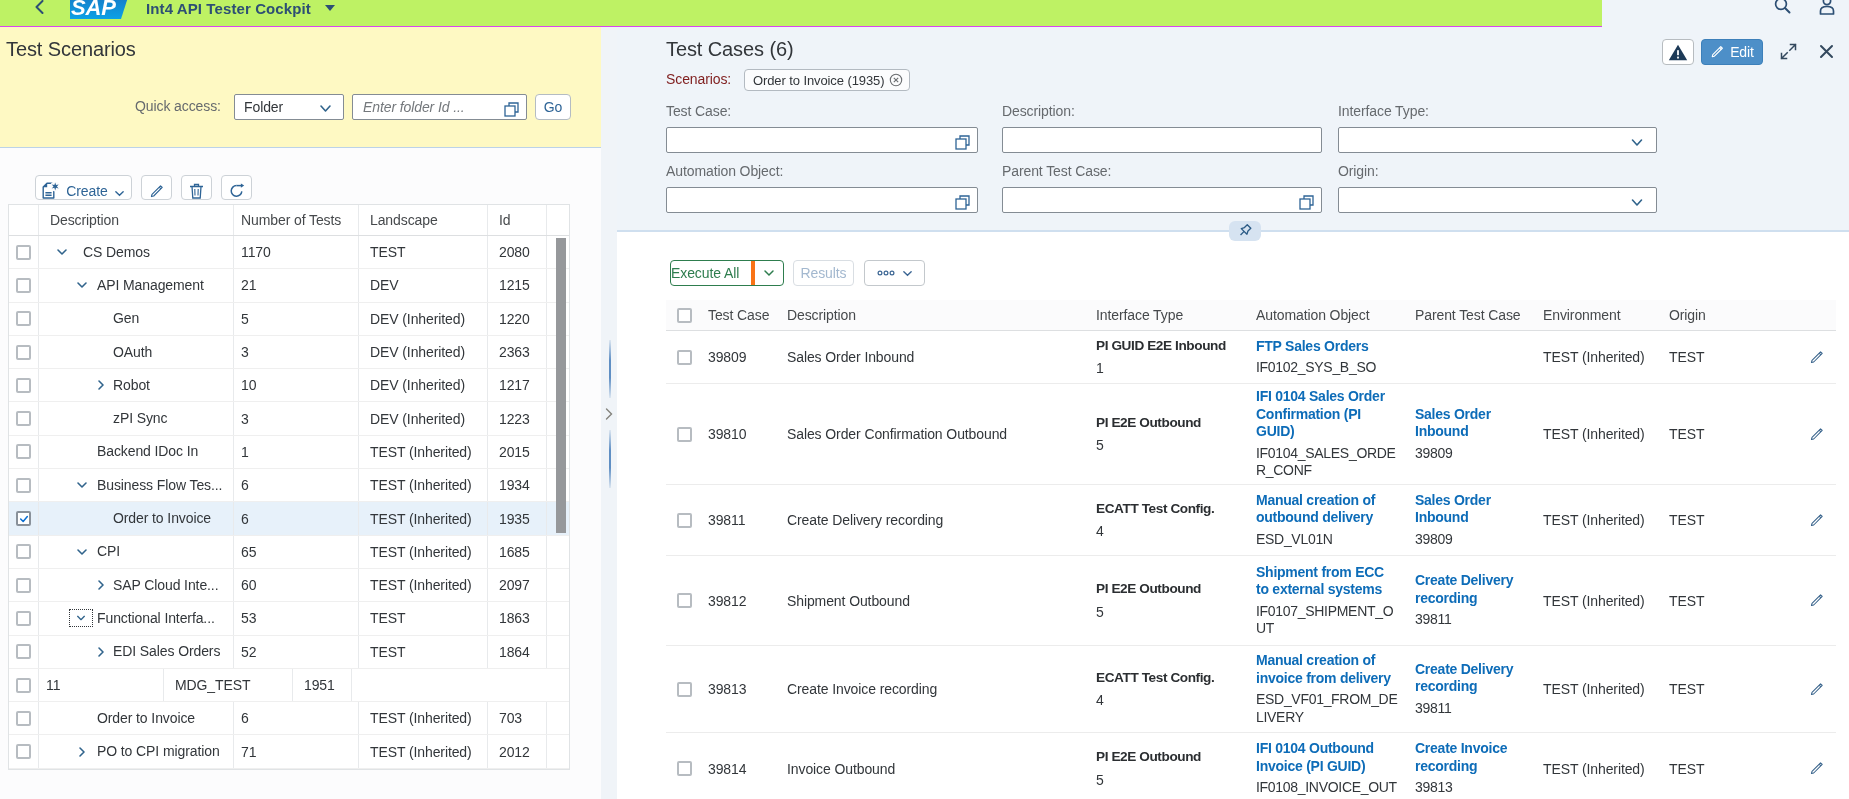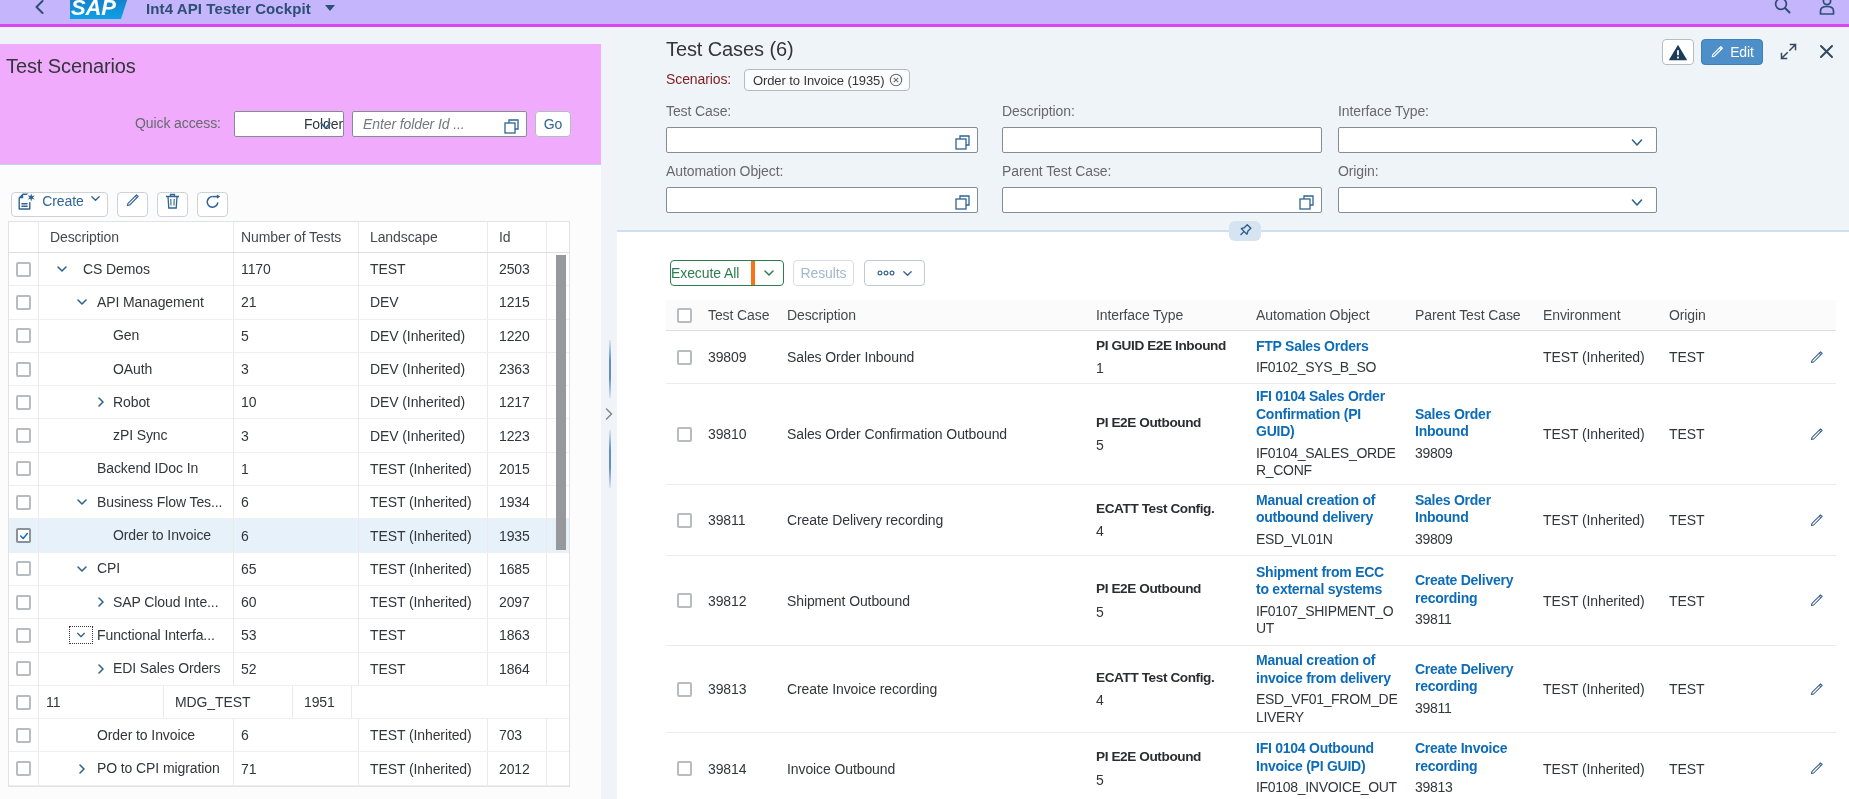--- a/index.html
+++ b/index.html
@@ -1,36 +1,36 @@
 <!DOCTYPE html>
 <html><head><meta charset="utf-8"><style>
 * { margin:0; padding:0; box-sizing:border-box; }
 html,body { width:1849px; height:799px; overflow:hidden; }
 body { font-family:"Liberation Sans", sans-serif; color:#32363a; background:#eff4f9; position:relative; letter-spacing:-0.1px; }
 .abs { position:absolute; }
 
 
-#shell { position:absolute; left:0; top:0; width:1849px; height:27px; background:#c4b5fd; border-bottom:3px solid #d946ef; }
+#shell { position:absolute; left:0; top:0; width:1602px; height:27px; background:#bef264; border-bottom:1px solid #d946ef; }
 #shell .backchv { position:absolute; left:33px; top:0px; }
 #shell .logo { position:absolute; left:70px; top:-9px; width:60px; height:28px; overflow:hidden; }
 #shell .ttl { position:absolute; left:146px; top:0px; font-size:15px; font-weight:bold; color:#2d4f74; letter-spacing:0.1px; }
 #shell .caret { position:absolute; left:325px; top:5px; width:0; height:0; border-left:5px solid transparent; border-right:5px solid transparent; border-top:6px solid #2d4f74; }
 
 
-#left { position:absolute; left:0; top:44px; width:601px; height:596px; background:#f0abfc; }
+#left { position:absolute; left:0; top:27px; width:601px; height:596px; background:#fef9c3; }
 #left .white { position:absolute; left:0; top:121px; width:601px; height:651px; background:#fcfcfd; }
 .ltitle { position:absolute; left:6px; top:11px; font-size:20px; color:#32363a; }
 .qalabel { position:absolute; left:135px; top:71px; font-size:14px; color:#666a6e; }
 .selbox { position:absolute; border:1px solid #848c94; border-radius:2px; background:#fff; font-size:14px; color:#32363a; }
 .inpbox { position:absolute; border:1px solid #848c94; border-radius:2px; background:#fff; font-size:14px; }
 .gobtn { position:absolute; left:535px; top:67px; width:36px; height:26px; border:1px solid #b4bcc3; border-radius:4px; background:#fff; color:#2e6496; font-size:14px; text-align:center; line-height:24px; }
 .ldivider { position:absolute; left:0; top:120px; width:601px; height:1px; background:#bcd3e8; }
 
 
-.tbtn { position:absolute; top:148px; height:25px; border:1px solid #cdd2d7; border-radius:4px; background:#fff; display:flex; align-items:flex-start; justify-content:center; }
+.tbtn { position:absolute; top:148px; height:25px; border:1px solid #cdd2d7; border-radius:4px; background:#fff; display:flex; align-items:flex-end; justify-content:center;margin-left:24px; }
 
 
 #ltable { position:absolute; left:8px; top:177px; width:562px; background:#fff; border:1px solid #e0e3e5; }
 #lhead { display:flex; height:31px; border-bottom:1px solid #dddfe1; font-size:14px; color:#46494c; align-items:center; }
 .lrow { display:flex; height:33.3px; border-bottom:1px solid #efefef; font-size:14px; align-items:center; background:#fff; }
 .lrow.sel { background:#e7f1fa; }
 .lc0 { width:30px; flex:none; display:flex; align-items:center; justify-content:center; height:100%; border-right:1px solid #e8eaec; }
 .lc1 { width:195px; flex:none; position:relative; height:100%; border-right:1px solid #e8eaec; }
 .lc2 { width:125px; flex:none; padding-left:7px; border-right:1px solid #e8eaec; height:100%; display:flex; align-items:center; }
 .lc3 { width:129px; flex:none; padding-left:11px; border-right:1px solid #e8eaec; height:100%; display:flex; align-items:center; }
@@ -120,21 +120,21 @@
   <svg class="abs" style="left:1818px;top:-4px" width="18" height="19" viewBox="0 0 18 19">
       <circle cx="9" cy="5" r="3.6" fill="none" stroke="#2d4f74" stroke-width="1.7"></circle>
       <path d="M2.5 18 L2.5 15 Q2.5 10.5 9 10.5 Q15.5 10.5 15.5 15 L15.5 18 Z" fill="none" stroke="#2d4f74" stroke-width="1.7" stroke-linejoin="round"></path>
     </svg>
 </div>
 
 <div id="left">
   <div class="white"></div>
   <div class="ltitle">Test Scenarios</div>
   <div class="qalabel">Quick access:</div>
-  <div class="selbox" style="left:234px;top:67px;width:110px;height:26px;line-height:24px;padding-left:22px;text-align:right;">Folder
+  <div class="selbox" style="left:234px;top:67px;width:110px;height:26px;line-height:24px;padding-left:9px;">Folder
     <svg style="position:absolute;right:11px;top:7px;" width="13" height="13" viewBox="0 0 13 13">
         <path d="M2 4 L6.5 9 L11 4" fill="none" stroke="#31648c" stroke-width="1.6" stroke-linecap="round" stroke-linejoin="round"></path>
       </svg>
   </div>
   <div class="inpbox" style="left:352px;top:67px;width:175px;height:26px;">
     <span style="position:absolute;left:10px;top:4px;color:#74787c;font-style:italic;">Enter folder Id ...</span>
     <svg class="vh" width="15" height="15" viewBox="0 0 15 15">
         <rect x="1" y="4" width="10" height="10" fill="none" stroke="#2e6496" stroke-width="1.3"></rect>
         <path d="M5 4 L5 1 L14 1 L14 10 L11 10" fill="none" stroke="#2e6496" stroke-width="1.3"></path>
       </svg>
@@ -192,21 +192,21 @@
         <div class="lc1">
           <span class="chvw" style="left:17px">
             <svg class="chv" width="12" height="12" viewBox="0 0 12 12">
               <path d="M2 4 L6 8 L10 4" fill="none" stroke="#31648c" stroke-width="1.6" stroke-linecap="round" stroke-linejoin="round"></path>
             </svg>
           </span>
           <span class="dtxt" style="left:44px">CS Demos</span>
         </div>
         <div class="lc2">1170</div>
         <div class="lc3">TEST</div>
-        <div class="lc4">2503</div>
+        <div class="lc4">2080</div>
         <div class="lc5"></div>
       </div>
 <div class="lrow">
         <div class="lc0">
           <span class="cb"></span>
         </div>
         <div class="lc1">
           <span class="chvw" style="left:37px">
             <svg class="chv" width="12" height="12" viewBox="0 0 12 12">
               <path d="M2 4 L6 8 L10 4" fill="none" stroke="#31648c" stroke-width="1.6" stroke-linecap="round" stroke-linejoin="round"></path>

